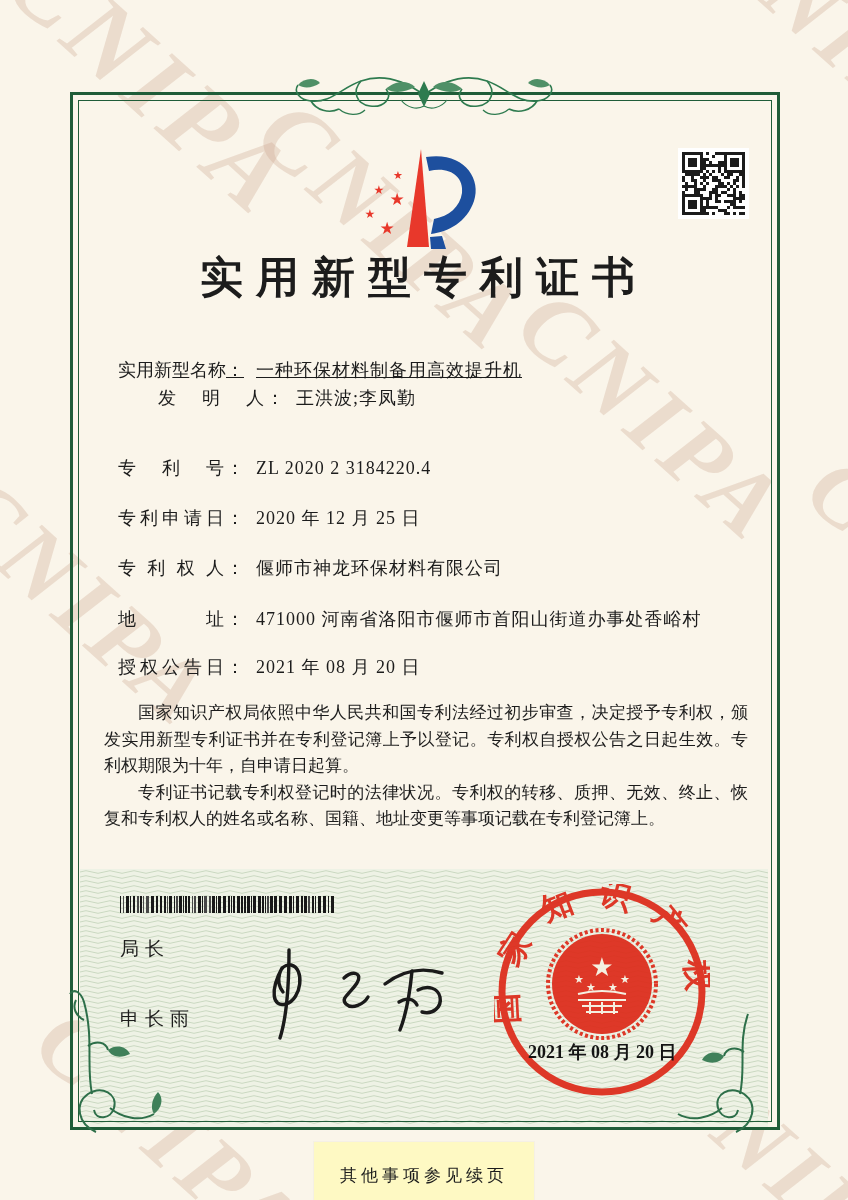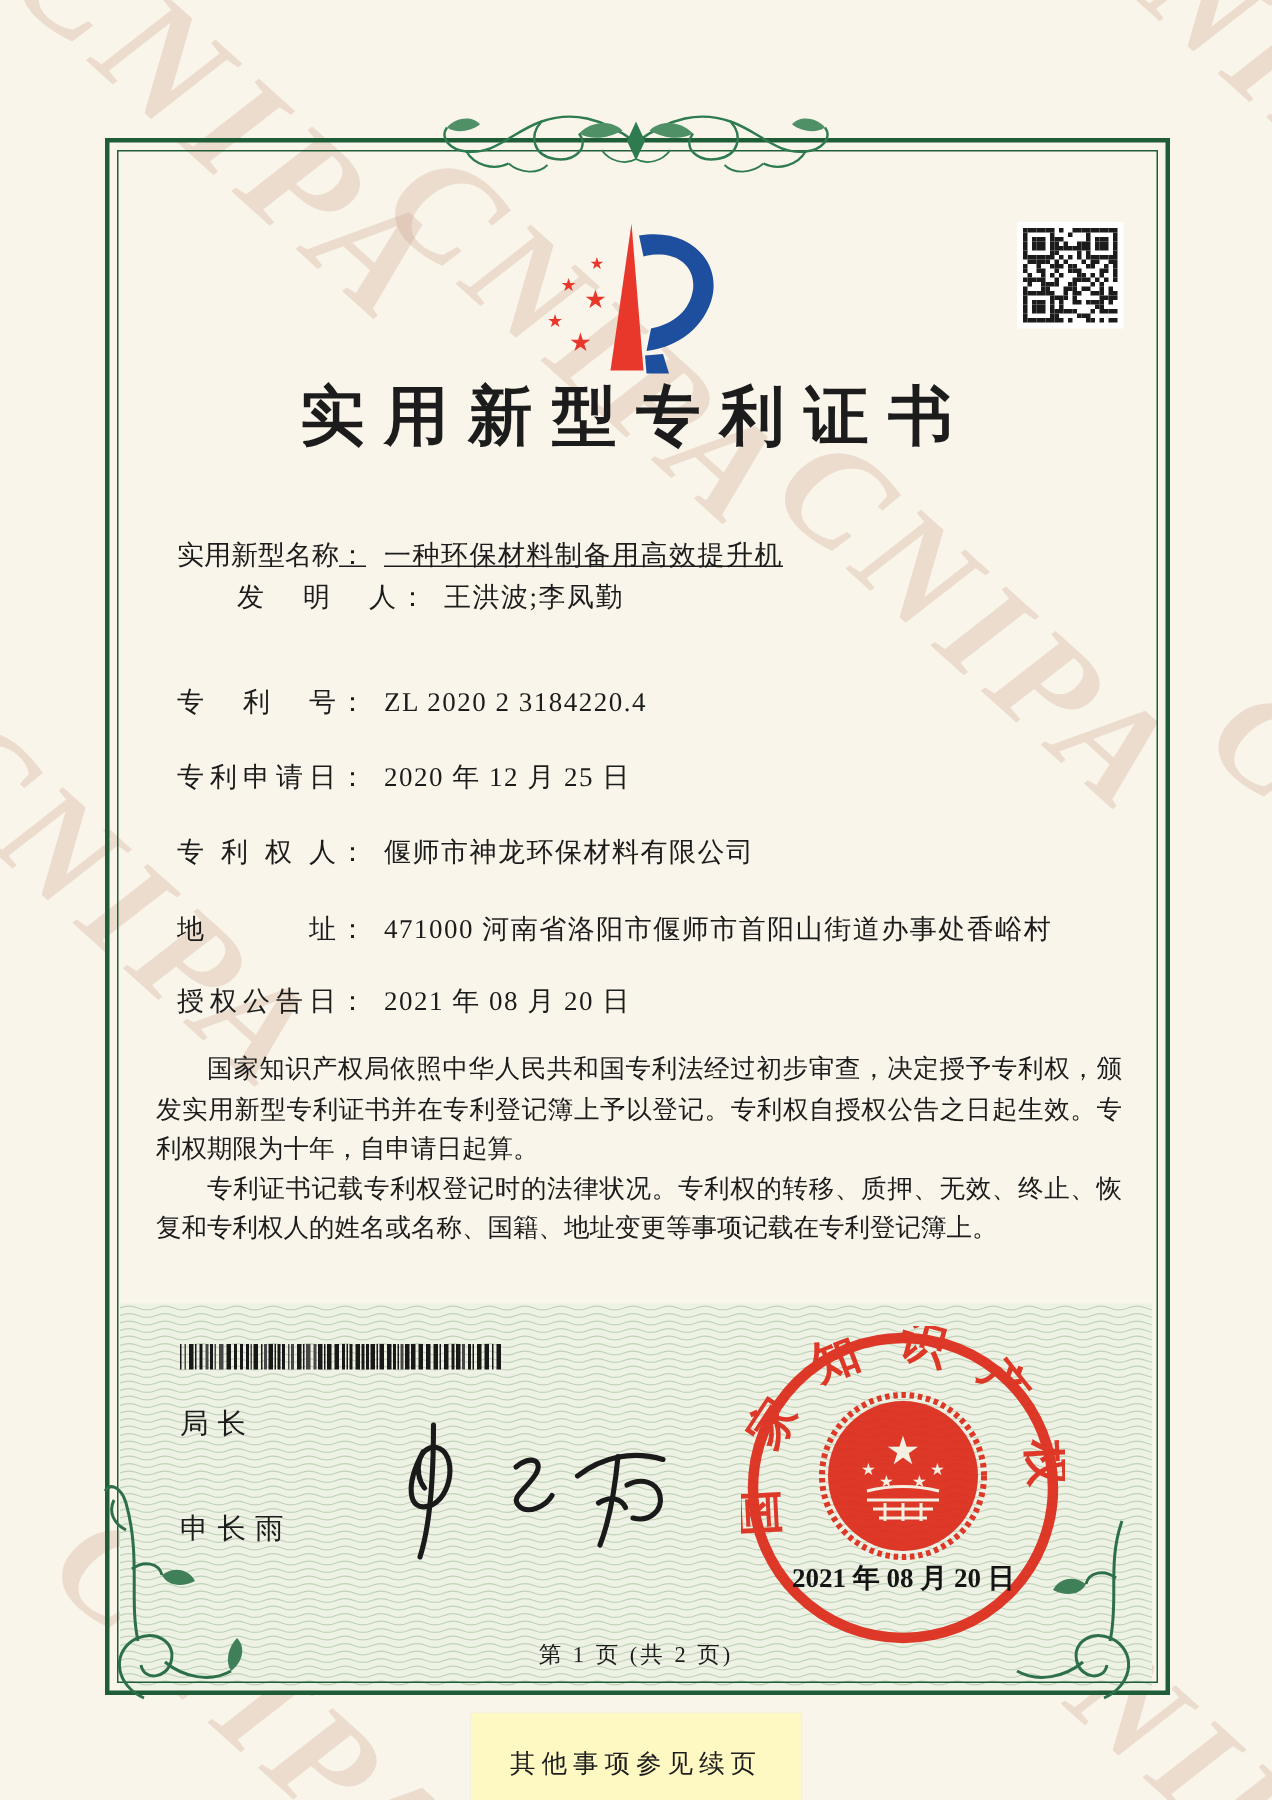--- a/index.html
+++ b/index.html
@@ -701,17 +701,16 @@
         <path d="M84,110 Q108,104 132,110"></path>
         <path d="M84,116 H132"></path>
         <path d="M88,122 H128"></path>
         <path d="M92,128 H124"></path>
         <path d="M96,118 V130 M108,118 V130 M120,118 V130"></path>
       </g>
     </g>
   </svg>
   <div class="seal-date">2021 年 08 月 20 日</div>
 
-  <div class="page-no">第 1 页 (共 2 页)</div>
 
   <div class="foot-note">其他事项参见续页</div>
 
 </div>
 
 </body></html>

